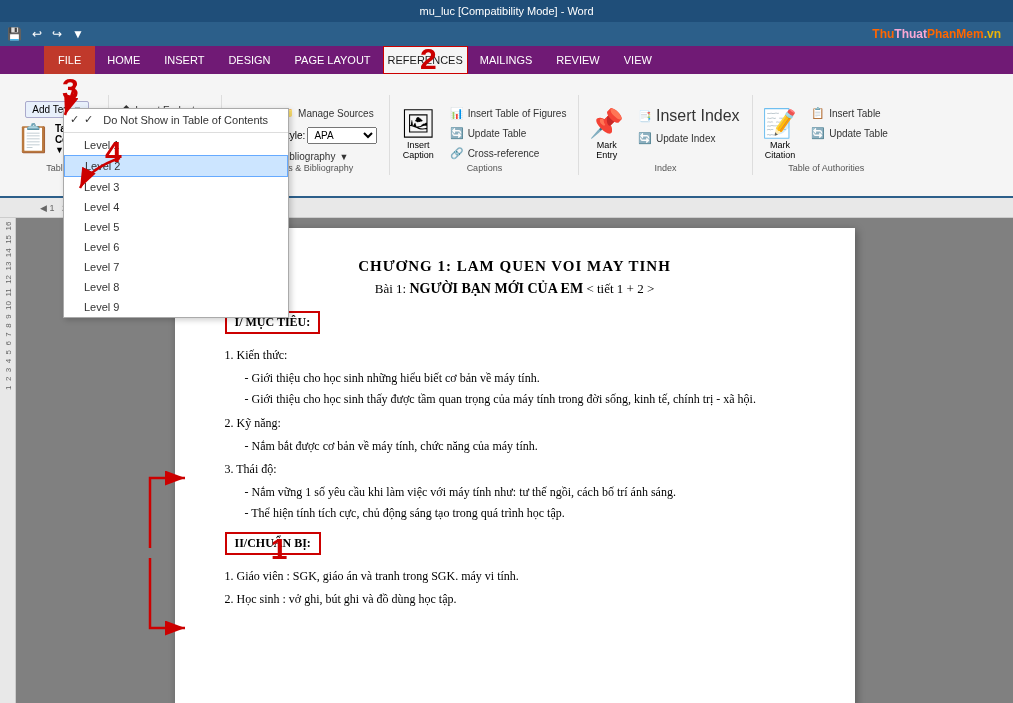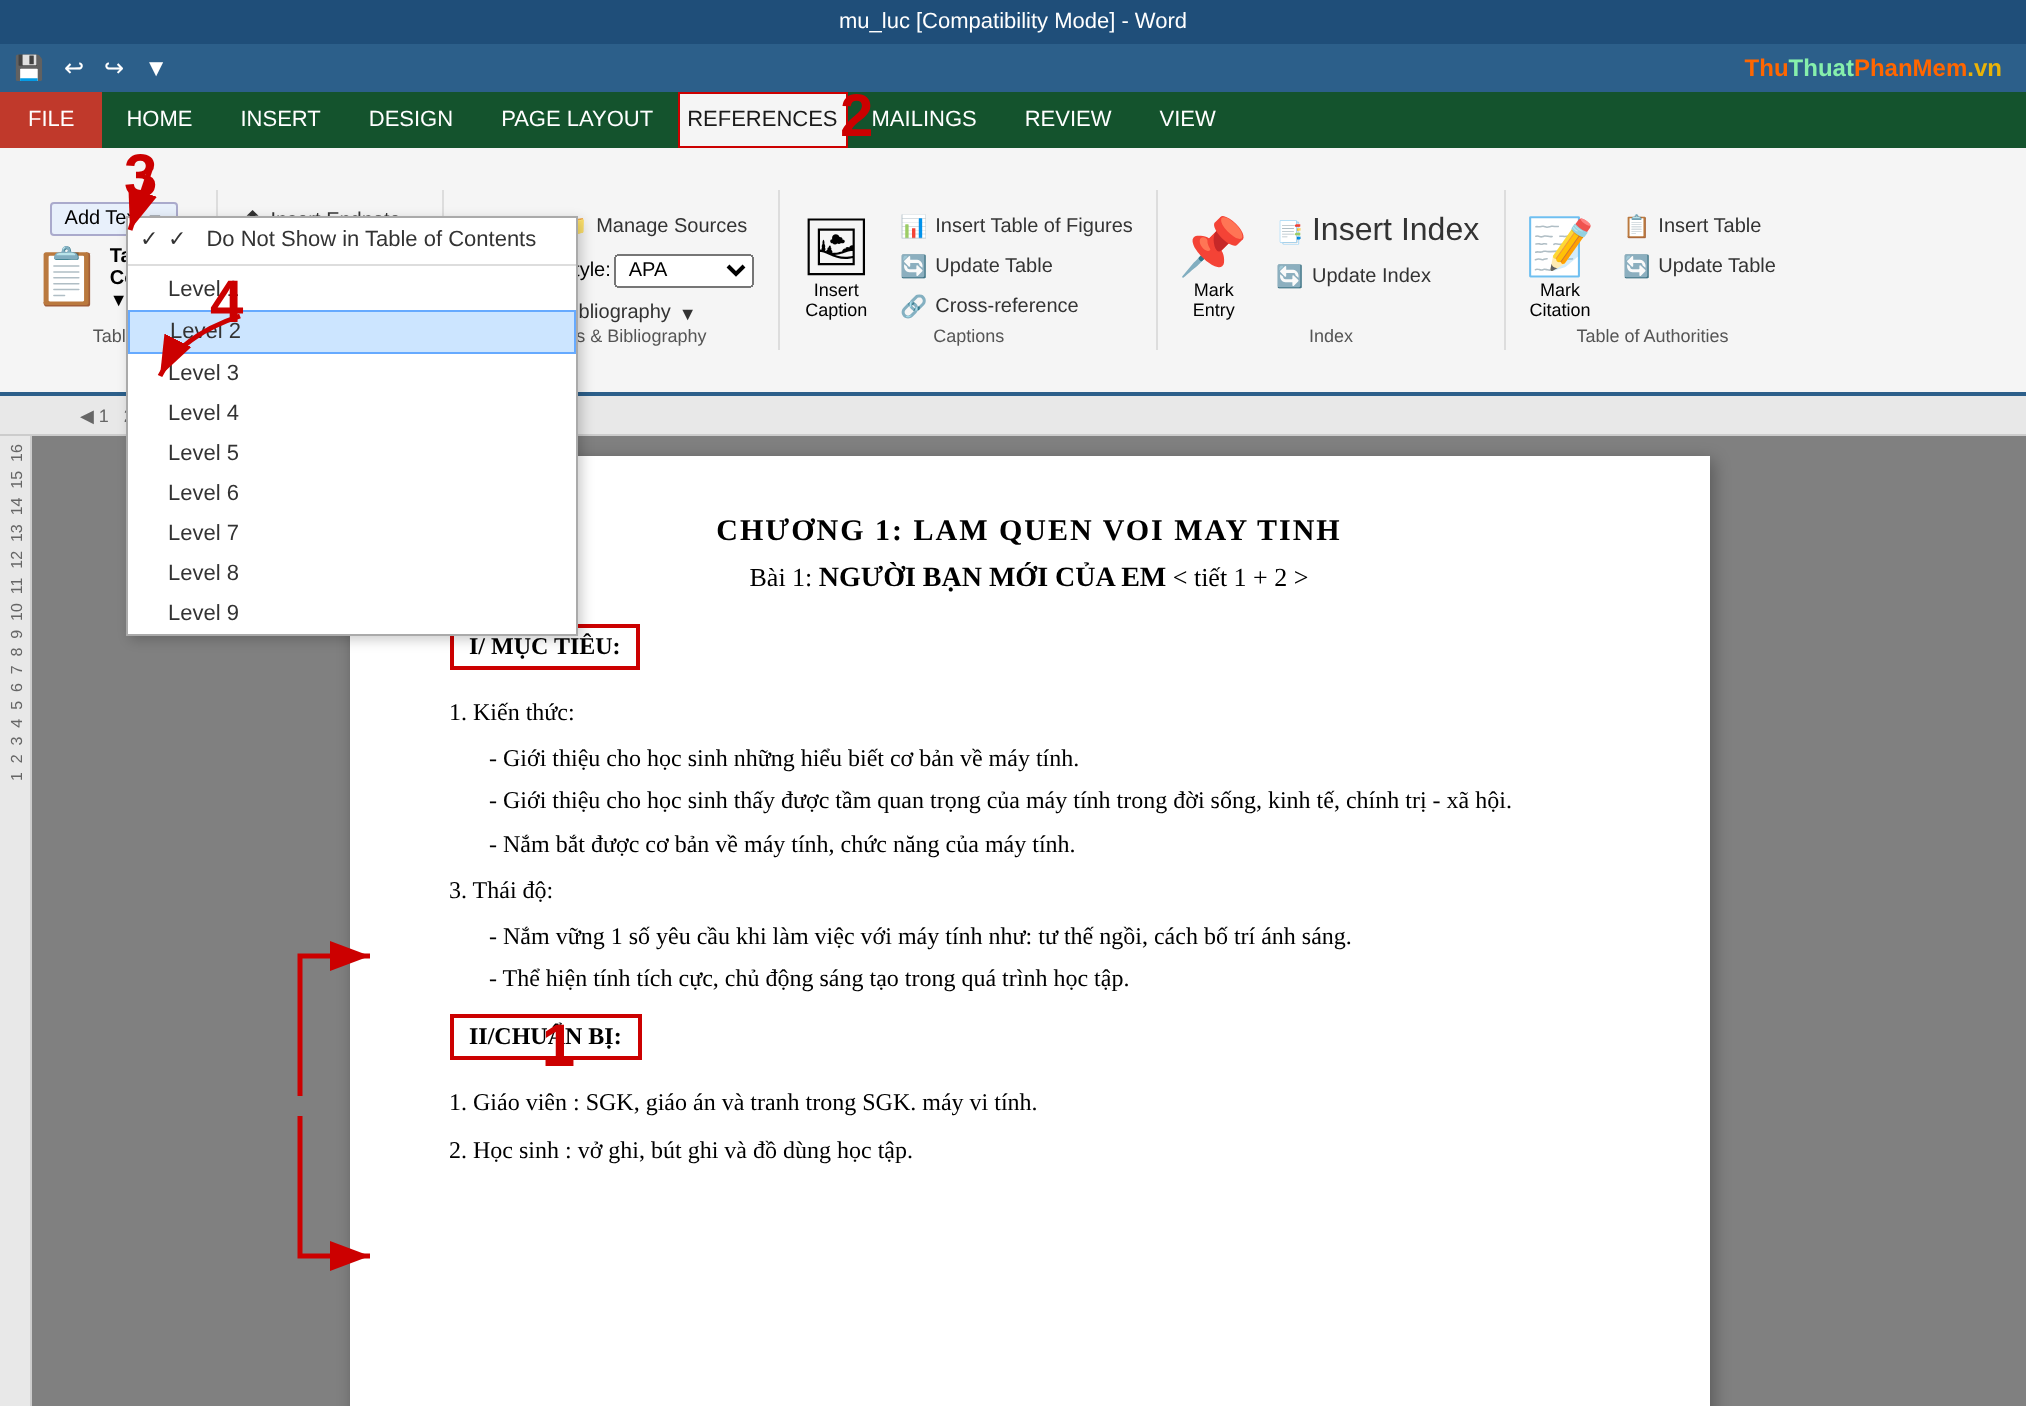--- a/index.html
+++ b/index.html
@@ -12,22 +12,23 @@
       height: 22px;
       display: flex;
       align-items: center;
       justify-content: center;
       font-size: 11px;
     }
 
     .ribbon-tabs {
       display: flex;
       align-items: center;
-      background: #14532d;
+      background: #701a75;
       height: 28px;
+      padding-left: 44px;
     }
 
     .ribbon-tab {
       padding: 4px 12px;
       color: white;
       font-size: 11px;
       cursor: pointer;
       height: 100%;
       display: flex;
       align-items: center;
@@ -103,21 +104,21 @@
     }
 
     .qa-btn {
       color: white;
       font-size: 12px;
       cursor: pointer;
       padding: 1px 3px;
     }
 
     .logo-thu { color: #ff6600; }
-    .logo-thuat { color: #86efac; }
+    .logo-thuat { color: #f9a8d4; }
     .logo-phanmem { color: #ff6600; }
     .logo-vn { color: #eab308; }
 
     
     .ruler-h {
       background: #e8e8e8;
       height: 20px;
       border-bottom: 1px solid #ccc;
       display: flex;
       align-items: center;
@@ -501,20 +502,21 @@
         </div>
 
         <div style="margin-bottom:6px;">
           <span class="doc-section-header">I/ MỤC TIÊU:</span>
         </div>
 
         <div class="doc-paragraph">1. Kiến thức:</div>
         <div class="doc-indent">- Giới thiệu cho học sinh những hiểu biết cơ bản về máy tính.</div>
         <div class="doc-indent">- Giới thiệu cho học sinh thấy được tầm quan trọng của máy tính trong đời sống, kinh tế, chính trị - xã hội.</div>
 
+        <div class="doc-paragraph" style="margin-top:4px;">2. Kỹ năng:</div>
         <div class="doc-indent">- Nắm bắt được cơ bản về máy tính, chức năng của máy tính.</div>
 
         <div class="doc-paragraph" style="margin-top:4px;">3. Thái độ:</div>
         <div class="doc-indent">- Nắm vững 1 số yêu cầu khi làm việc với máy tính  như: tư thế ngồi, cách bố trí ánh sáng.</div>
         <div class="doc-indent">- Thể hiện tính tích cực, chủ động sáng tạo trong quá trình học tập.</div>
 
 
         <svg style="position:absolute; left:-100px; top:220px; pointer-events:none; overflow:visible;" width="120" height="200">
           <defs>
             <marker id="arrowhead1" markerWidth="8" markerHeight="6" refX="8" refY="3" orient="auto">

